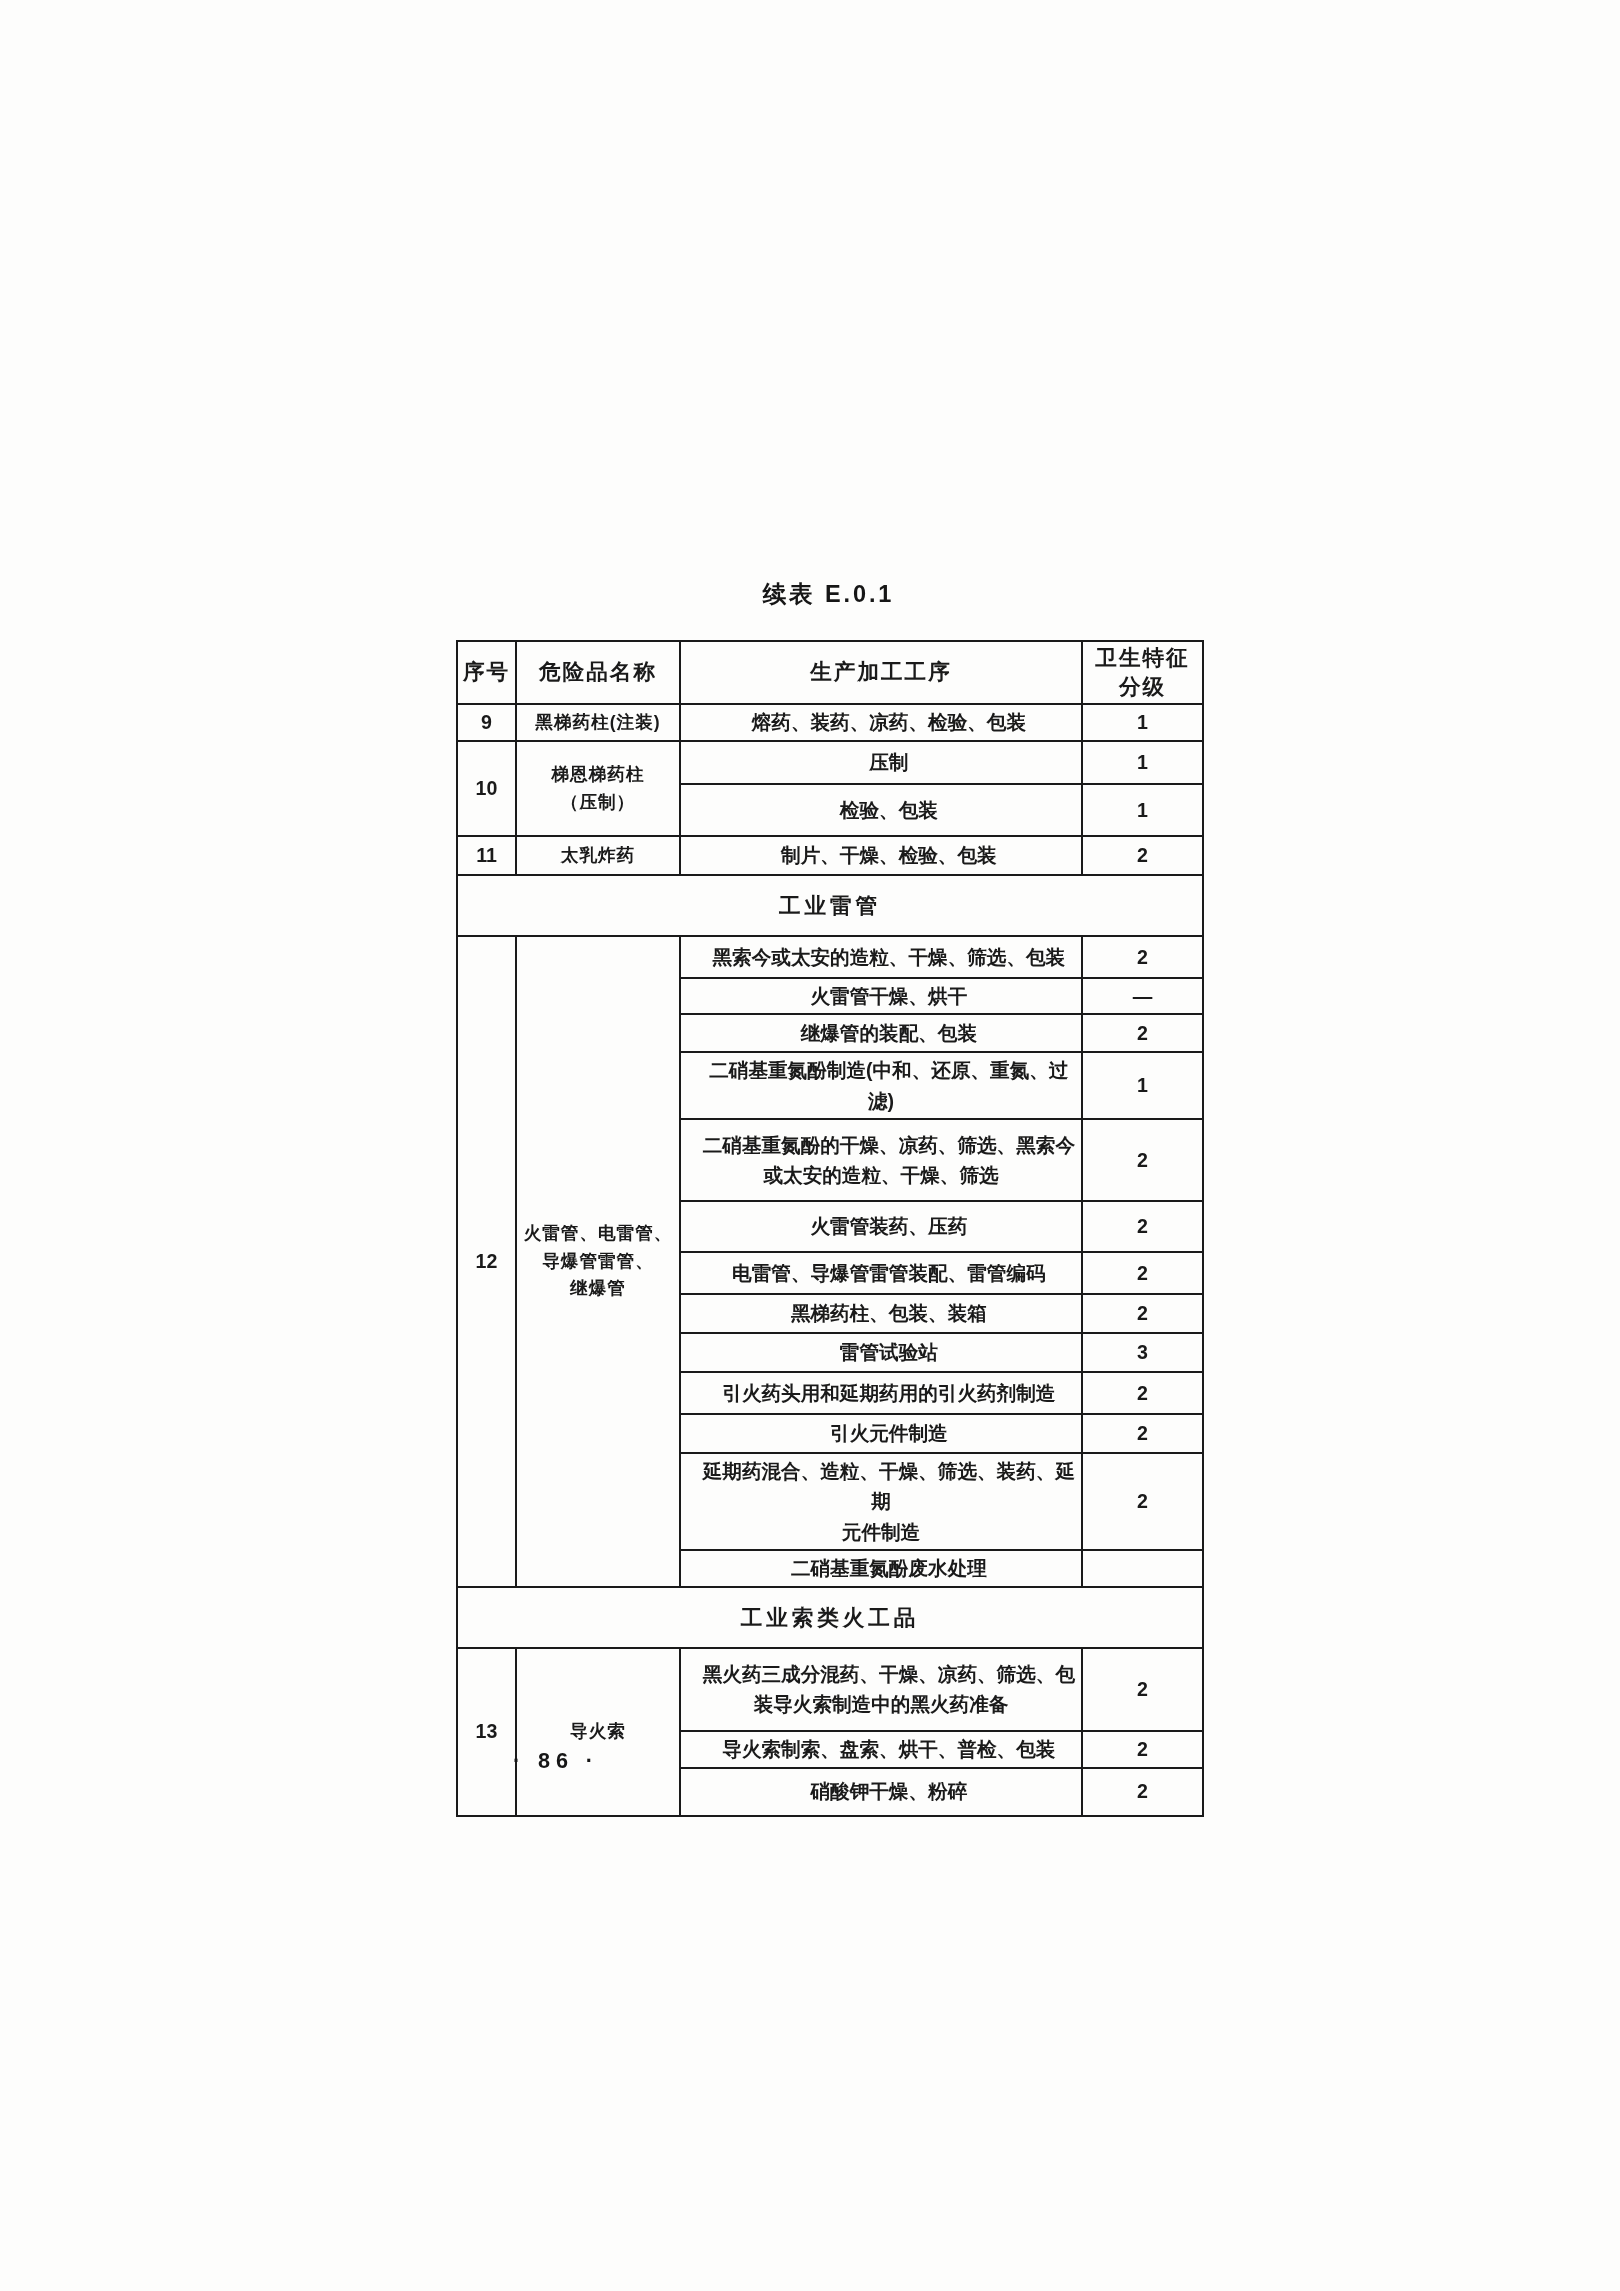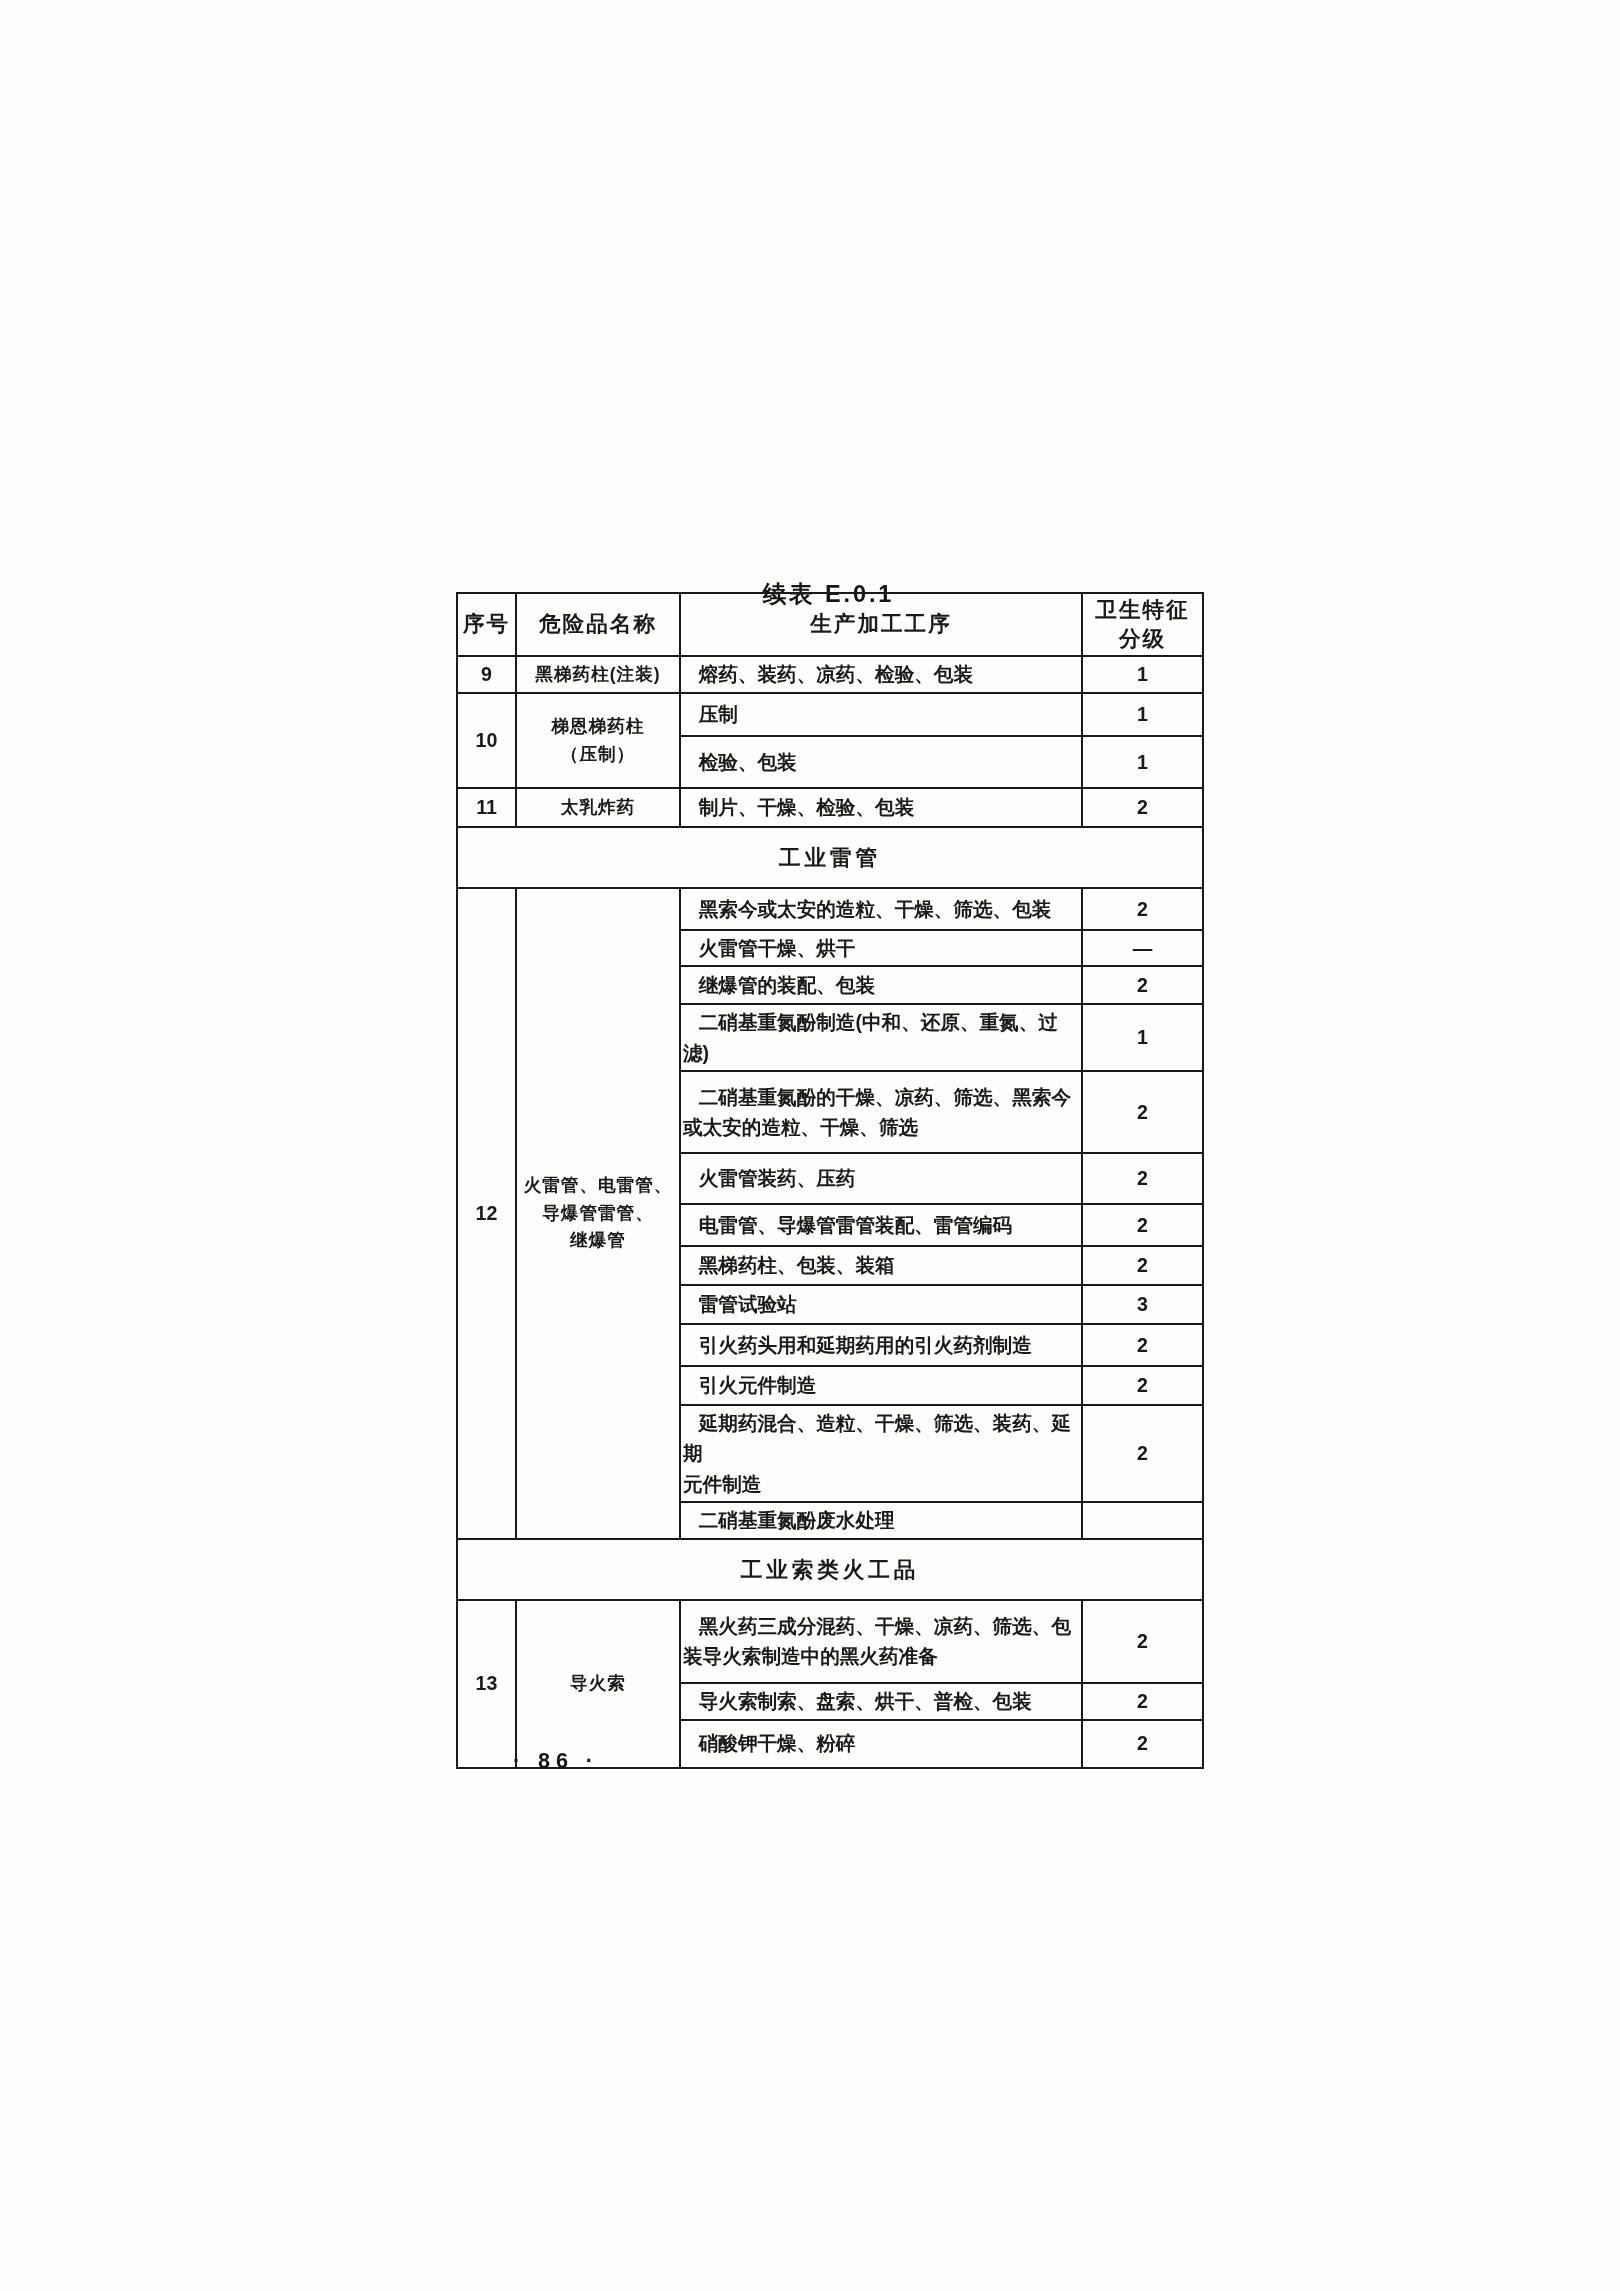--- a/index.html
+++ b/index.html
@@ -24,21 +24,21 @@
     width: 745px;
     text-align: center;
     font-size: 23.5px;
     font-weight: bold;
     letter-spacing: 2.9px;
     white-space: pre;
   }
   table.std {
     position: absolute;
     left: 456px;
-    top: 592px;
+    top: 640px;
     width: 745px;
     border-collapse: collapse;
     table-layout: fixed;
     border: 2.9px solid #1a1a1a;
   }
   table.std th, table.std td {
     border: 2px solid #1a1a1a;
     vertical-align: middle;
     font-weight: bold;
     color: #1a1a1a;
@@ -57,21 +57,21 @@
     font-size: 19.6px;
   }
   td.name {
     text-align: center;
     font-size: 17.6px;
     line-height: 1.55;
     white-space: pre-line;
     letter-spacing: 1px;
   }
   td.proc {
-    text-align: left;
+    text-align: center;
     font-size: 19.6px;
     line-height: 1.55;
     padding: 3.9px 7.8px;
     text-indent: 15.7px;
     white-space: pre-line;
     border-radius: 13px;
   }
   td.grade {
     text-align: center;
     font-size: 19.6px;

